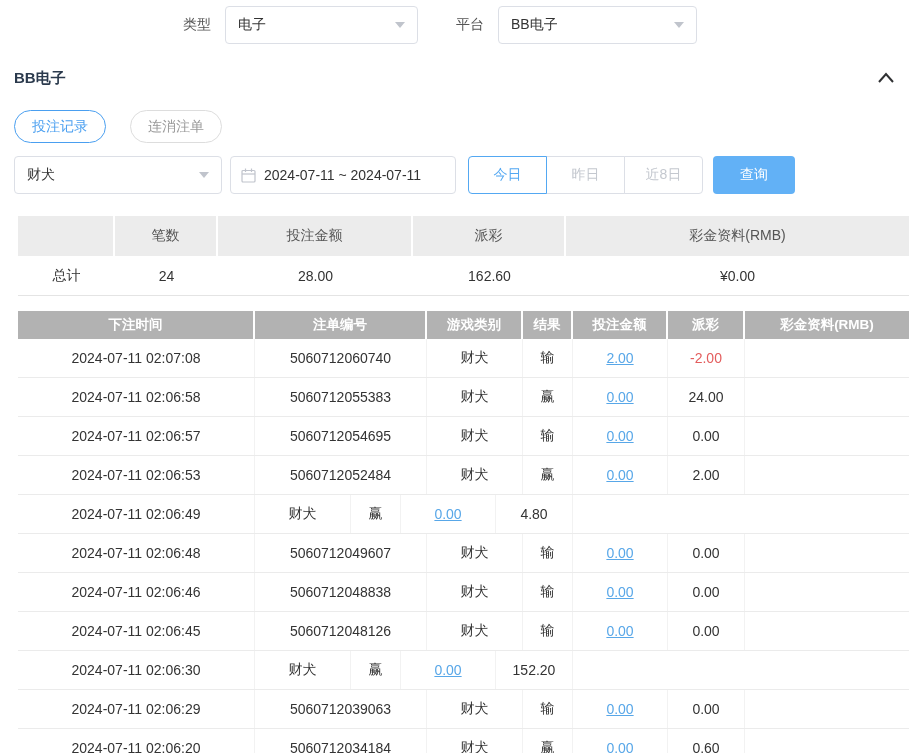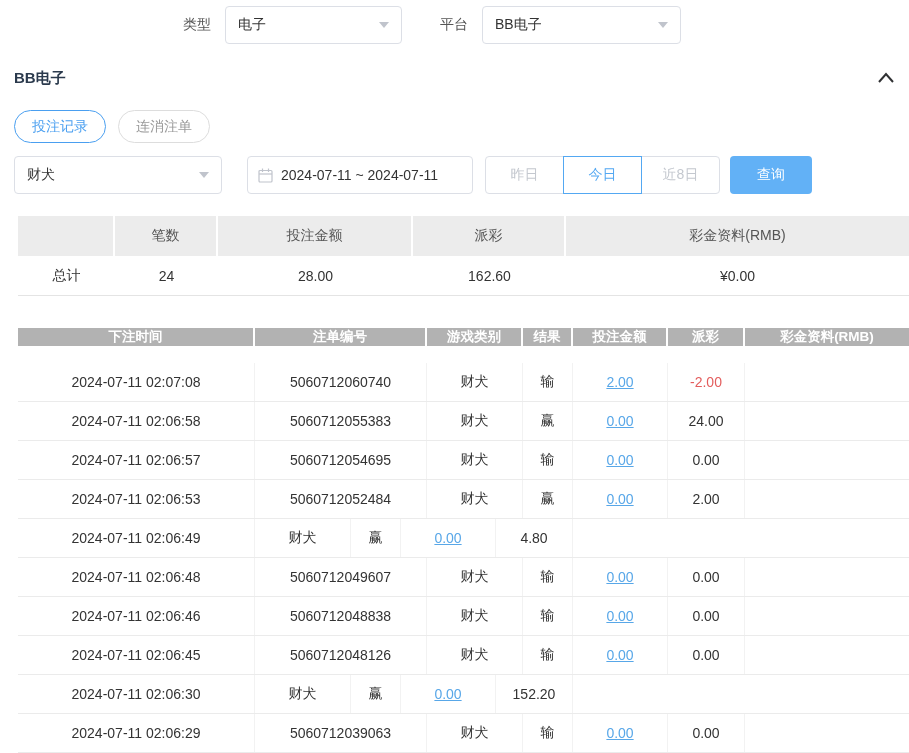--- a/index.html
+++ b/index.html
@@ -3,55 +3,55 @@
 <meta charset="utf-8">
 <style>
   html,body{margin:0;padding:0;width:909px;height:753px;overflow:hidden;background:#fff;
     font-family:"Liberation Sans","DejaVu Sans",sans-serif;color:#333;}
   .top-filters{display:flex;align-items:center;margin:6px 0 0 183px;}
   .filter-label{font-size:14px;color:#555;margin-right:14px;}
   .select-box{display:flex;align-items:center;justify-content:space-between;border:1px solid #dcdfe6;
     border-radius:4px;height:38px;padding:0 12px;box-sizing:border-box;font-size:14px;color:#333;cursor:pointer;background:#fff;}
   .caret{width:0;height:0;border-left:5px solid transparent;border-right:5px solid transparent;
     border-top:6px solid #c0c4cc;}
-  .type-select{width:177px;margin-right:38px;}
+  .type-select{width:193px;margin-right:38px;}
   .platform-select{width:199px;}
 
   .panel-header{display:flex;justify-content:space-between;align-items:center;margin:24px 14px 0 14px;height:20px;}
   .section-title{font-size:15px;font-weight:bold;color:#2b3a4d;}
   .collapse-btn{cursor:pointer;display:flex;align-items:center;}
 
-  .tabs{display:flex;gap:12px;margin:22px 0 0 14px;align-items:flex-end;}
+  .tabs{display:flex;gap:24px;margin:22px 0 0 14px;align-items:flex-end;}
   .tab-pill{height:33px;line-height:31px;padding:0 17px;border-radius:17px;font-size:14px;
     box-sizing:border-box;border:1px solid #ddd;color:#999;background:#fff;cursor:pointer;}
   .tab-pill.active{color:#4a9ff0;border-color:#4a9ff0;}
 
   .query-bar{display:flex;align-items:center;margin:13px 0 0 14px;}
   .game-select{width:208px;}
   .date-input{display:flex;align-items:center;width:226px;height:38px;border:1px solid #dcdfe6;
-    border-radius:4px;margin-left:25px;padding:0 10px;box-sizing:border-box;font-size:14px;color:#333;cursor:pointer;background:#fff;}
+    border-radius:4px;margin-left:8px;padding:0 10px;box-sizing:border-box;font-size:14px;color:#333;cursor:pointer;background:#fff;}
   .date-input svg{margin-right:8px;flex:0 0 auto;}
   .quick-group{display:flex;margin-left:12px;}
   .quick-btn{width:79px;height:38px;box-sizing:border-box;border:1px solid #dcdfe6;background:#fff;
     font-size:14px;color:#c4c8cf;display:flex;align-items:center;justify-content:center;cursor:pointer;margin-left:-1px;}
   .quick-btn:first-child{border-radius:4px 0 0 4px;margin-left:0;}
   .quick-btn:last-child{border-radius:0 4px 4px 0;}
   .quick-btn.active{color:#54a8f2;border-color:#54a8f2;z-index:1;position:relative;}
   .search-btn{width:82px;height:38px;margin-left:10px;background:#62b1f6;color:#fff;border:none;
     border-radius:4px;font-size:14px;cursor:pointer;}
 
   .summary-table{margin:22px 0 0 18px;width:891px;}
   .s-row{display:flex;align-items:flex-end;}
   .s-cell{display:flex;align-items:center;justify-content:center;height:40px;box-sizing:border-box;font-size:14px;}
   .s-head .s-cell{background:#ececec;color:#555;border-right:2px solid #fff;}
   .s-head .s-cell:last-child{border-right:none;}
   .s-body .s-cell{background:#fff;color:#333;border-bottom:1px solid #e4e4e4;}
 
   .records-table{margin:15px 0 0 18px;width:891px;}
-  .r-head{display:flex;height:52px;align-items:center;}
+  .r-head{display:flex;height:28px;}
   .r-hcell{background:#b2b2b2;color:#fff;font-weight:bold;font-size:13.5px;display:flex;align-items:center;
     justify-content:center;border-right:2px solid #fff;box-sizing:border-box;}
   .r-hcell:last-child{border-right:none;}
   .r-row{display:flex;height:38px;border-bottom:1px solid #ebebeb;background:#fff;}
   .r-cell{display:flex;align-items:center;justify-content:center;font-size:14px;color:#333;
     border-right:1px solid #f2f2f2;box-sizing:border-box;}
   .r-cell:last-child{border-right:none;}
   .bet-link{color:#58a7e8;text-decoration:underline;cursor:pointer;}
   .neg{color:#e35d5d;}
 </style>
@@ -93,22 +93,22 @@
   <div class="date-input">
     <svg width="15" height="15" viewBox="0 0 15 15">
       <rect x="1" y="2.5" width="13" height="11.5" rx="1" fill="none" stroke="#c0c4cc" stroke-width="1.2"></rect>
       <line x1="1" y1="6" x2="14" y2="6" stroke="#c0c4cc" stroke-width="1.2"></line>
       <line x1="4.5" y1="0.5" x2="4.5" y2="4" stroke="#c0c4cc" stroke-width="1.2"></line>
       <line x1="10.5" y1="0.5" x2="10.5" y2="4" stroke="#c0c4cc" stroke-width="1.2"></line>
     </svg>
     <span>2024-07-11 ~ 2024-07-11</span>
   </div>
   <div class="quick-group" id="quick-group">
+      <button class="quick-btn active">今日</button>
       <button class="quick-btn">昨日</button>
-      <button class="quick-btn active">今日</button>
       <button class="quick-btn">近8日</button>
     </div>
   <button class="search-btn">查询</button>
 </div>
 
 <div class="summary-table">
   <div class="s-row s-head" id="summary-head">
       <div class="s-cell" style="flex: 0 0 97px;"></div>
       <div class="s-cell" style="flex: 0 0 103px;">笔数</div>
       <div class="s-cell" style="flex: 0 0 195px;">投注金额</div>

